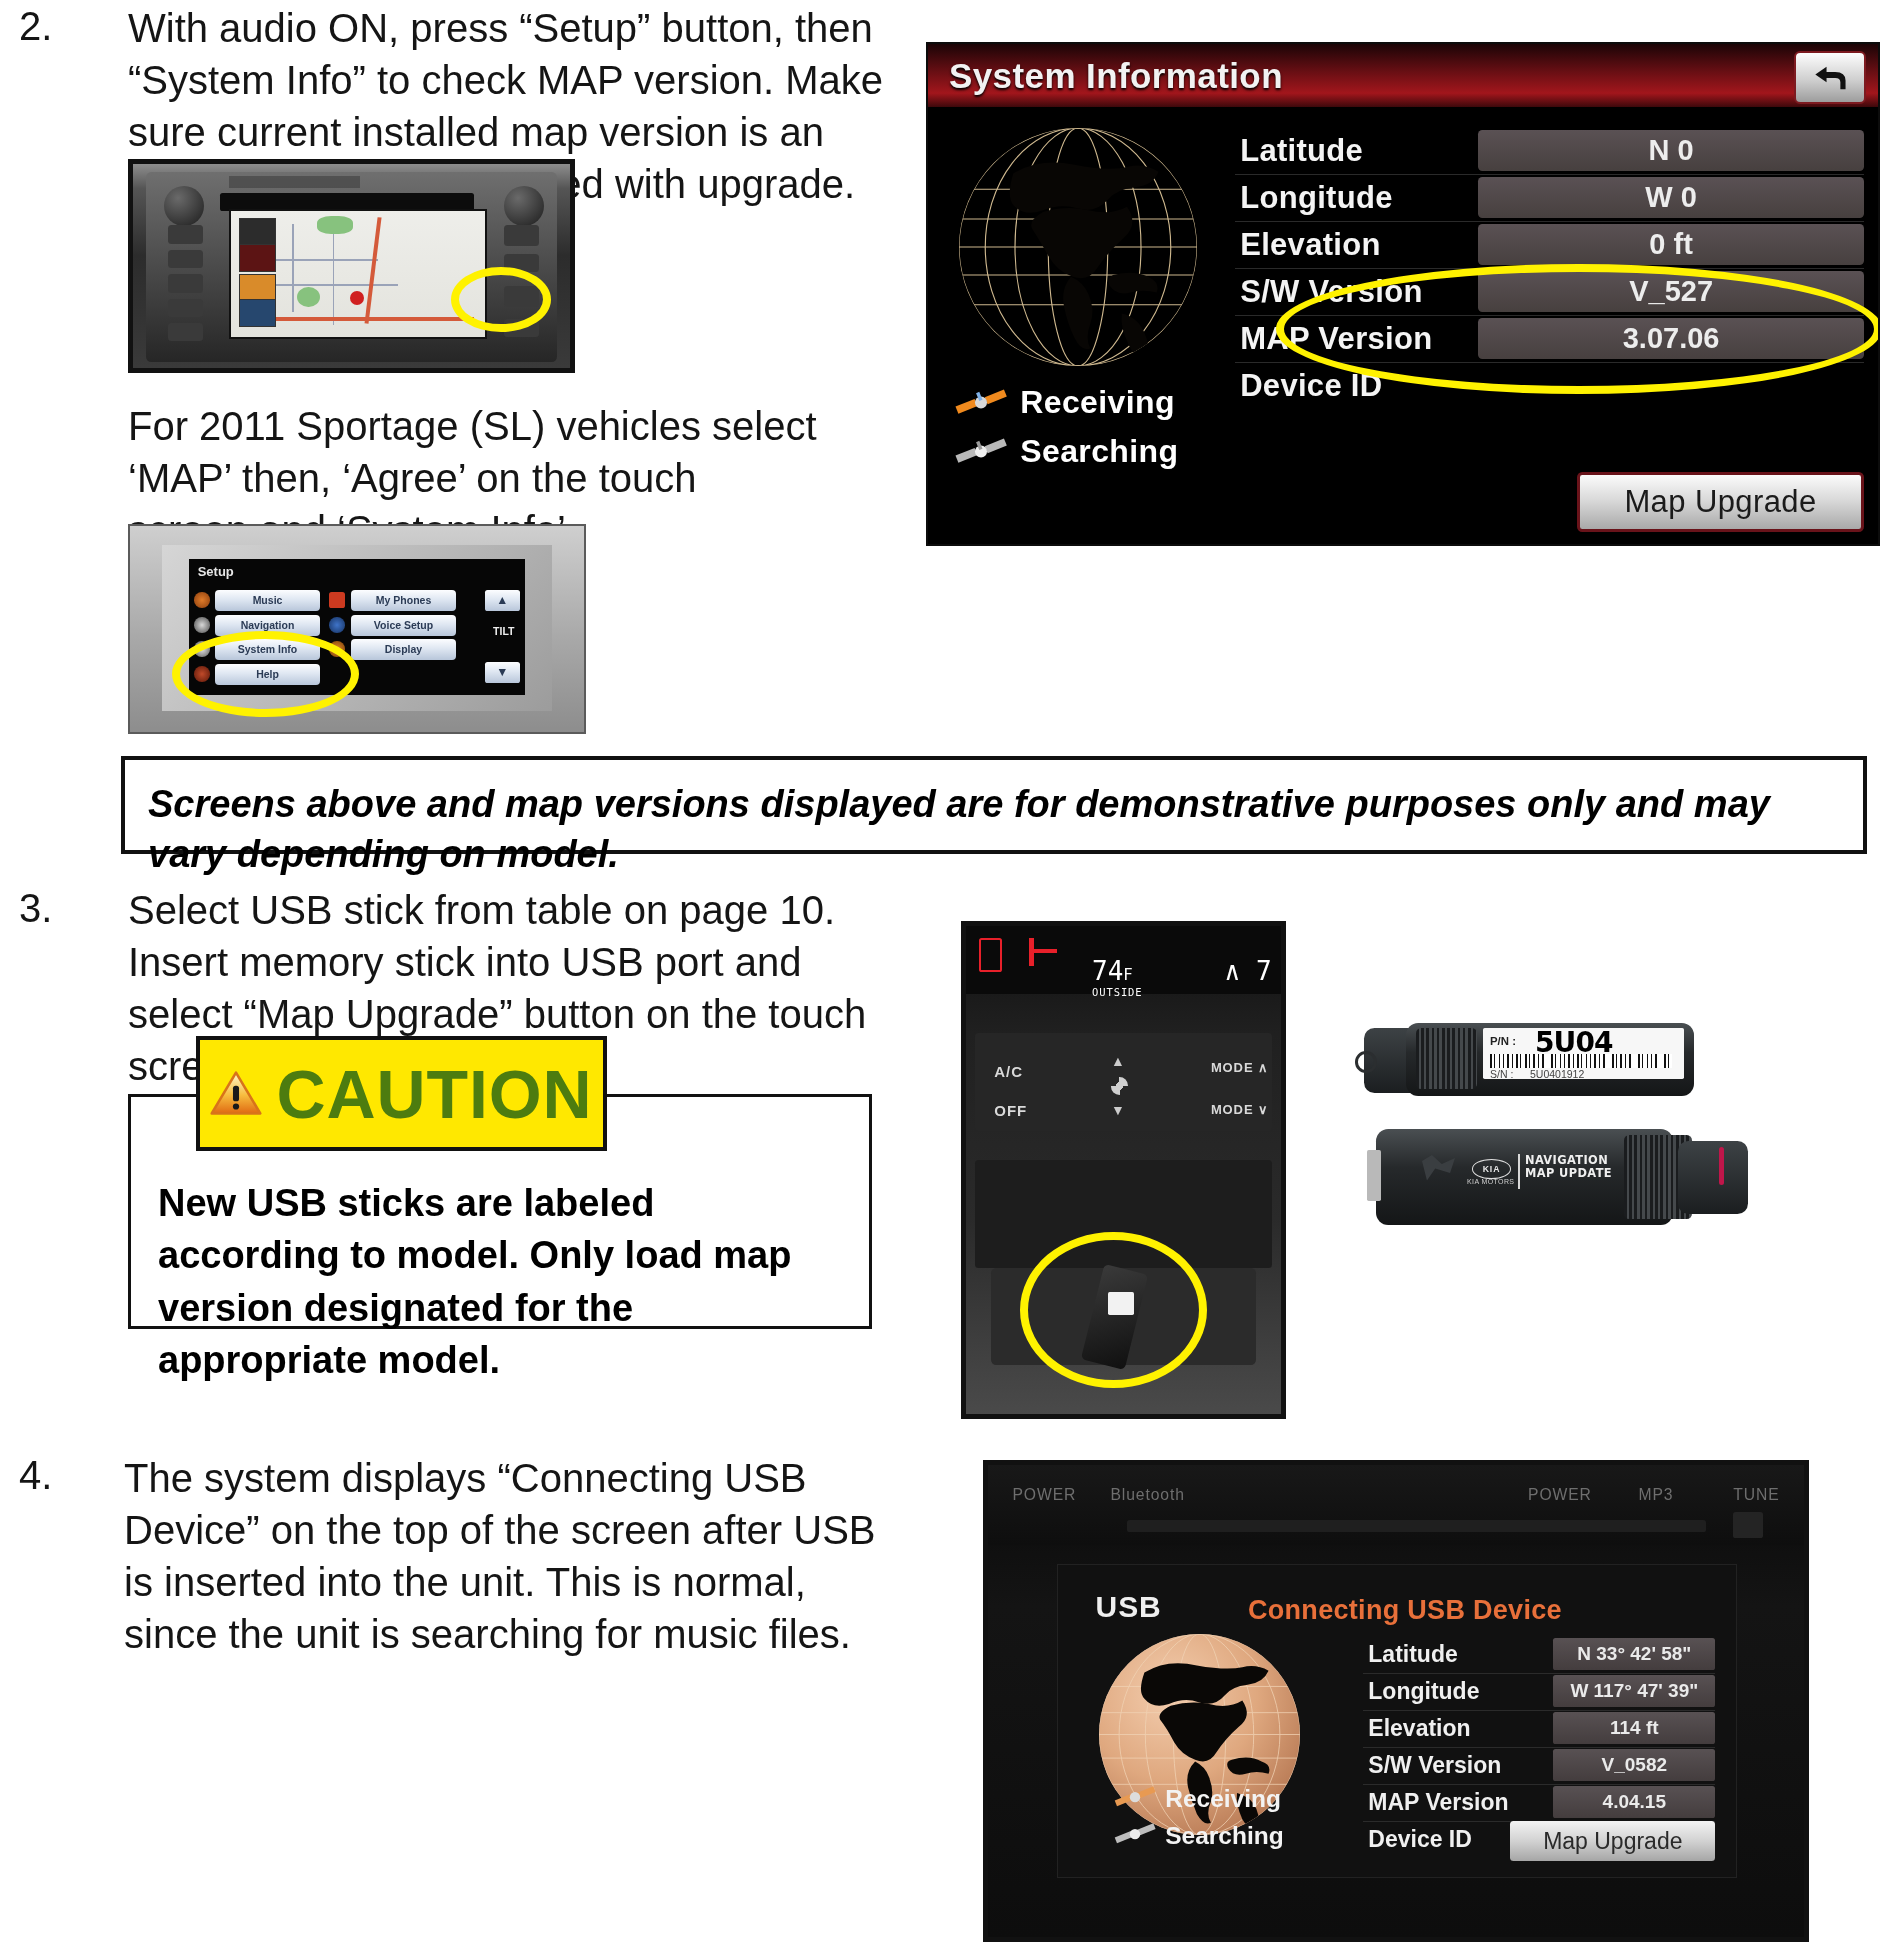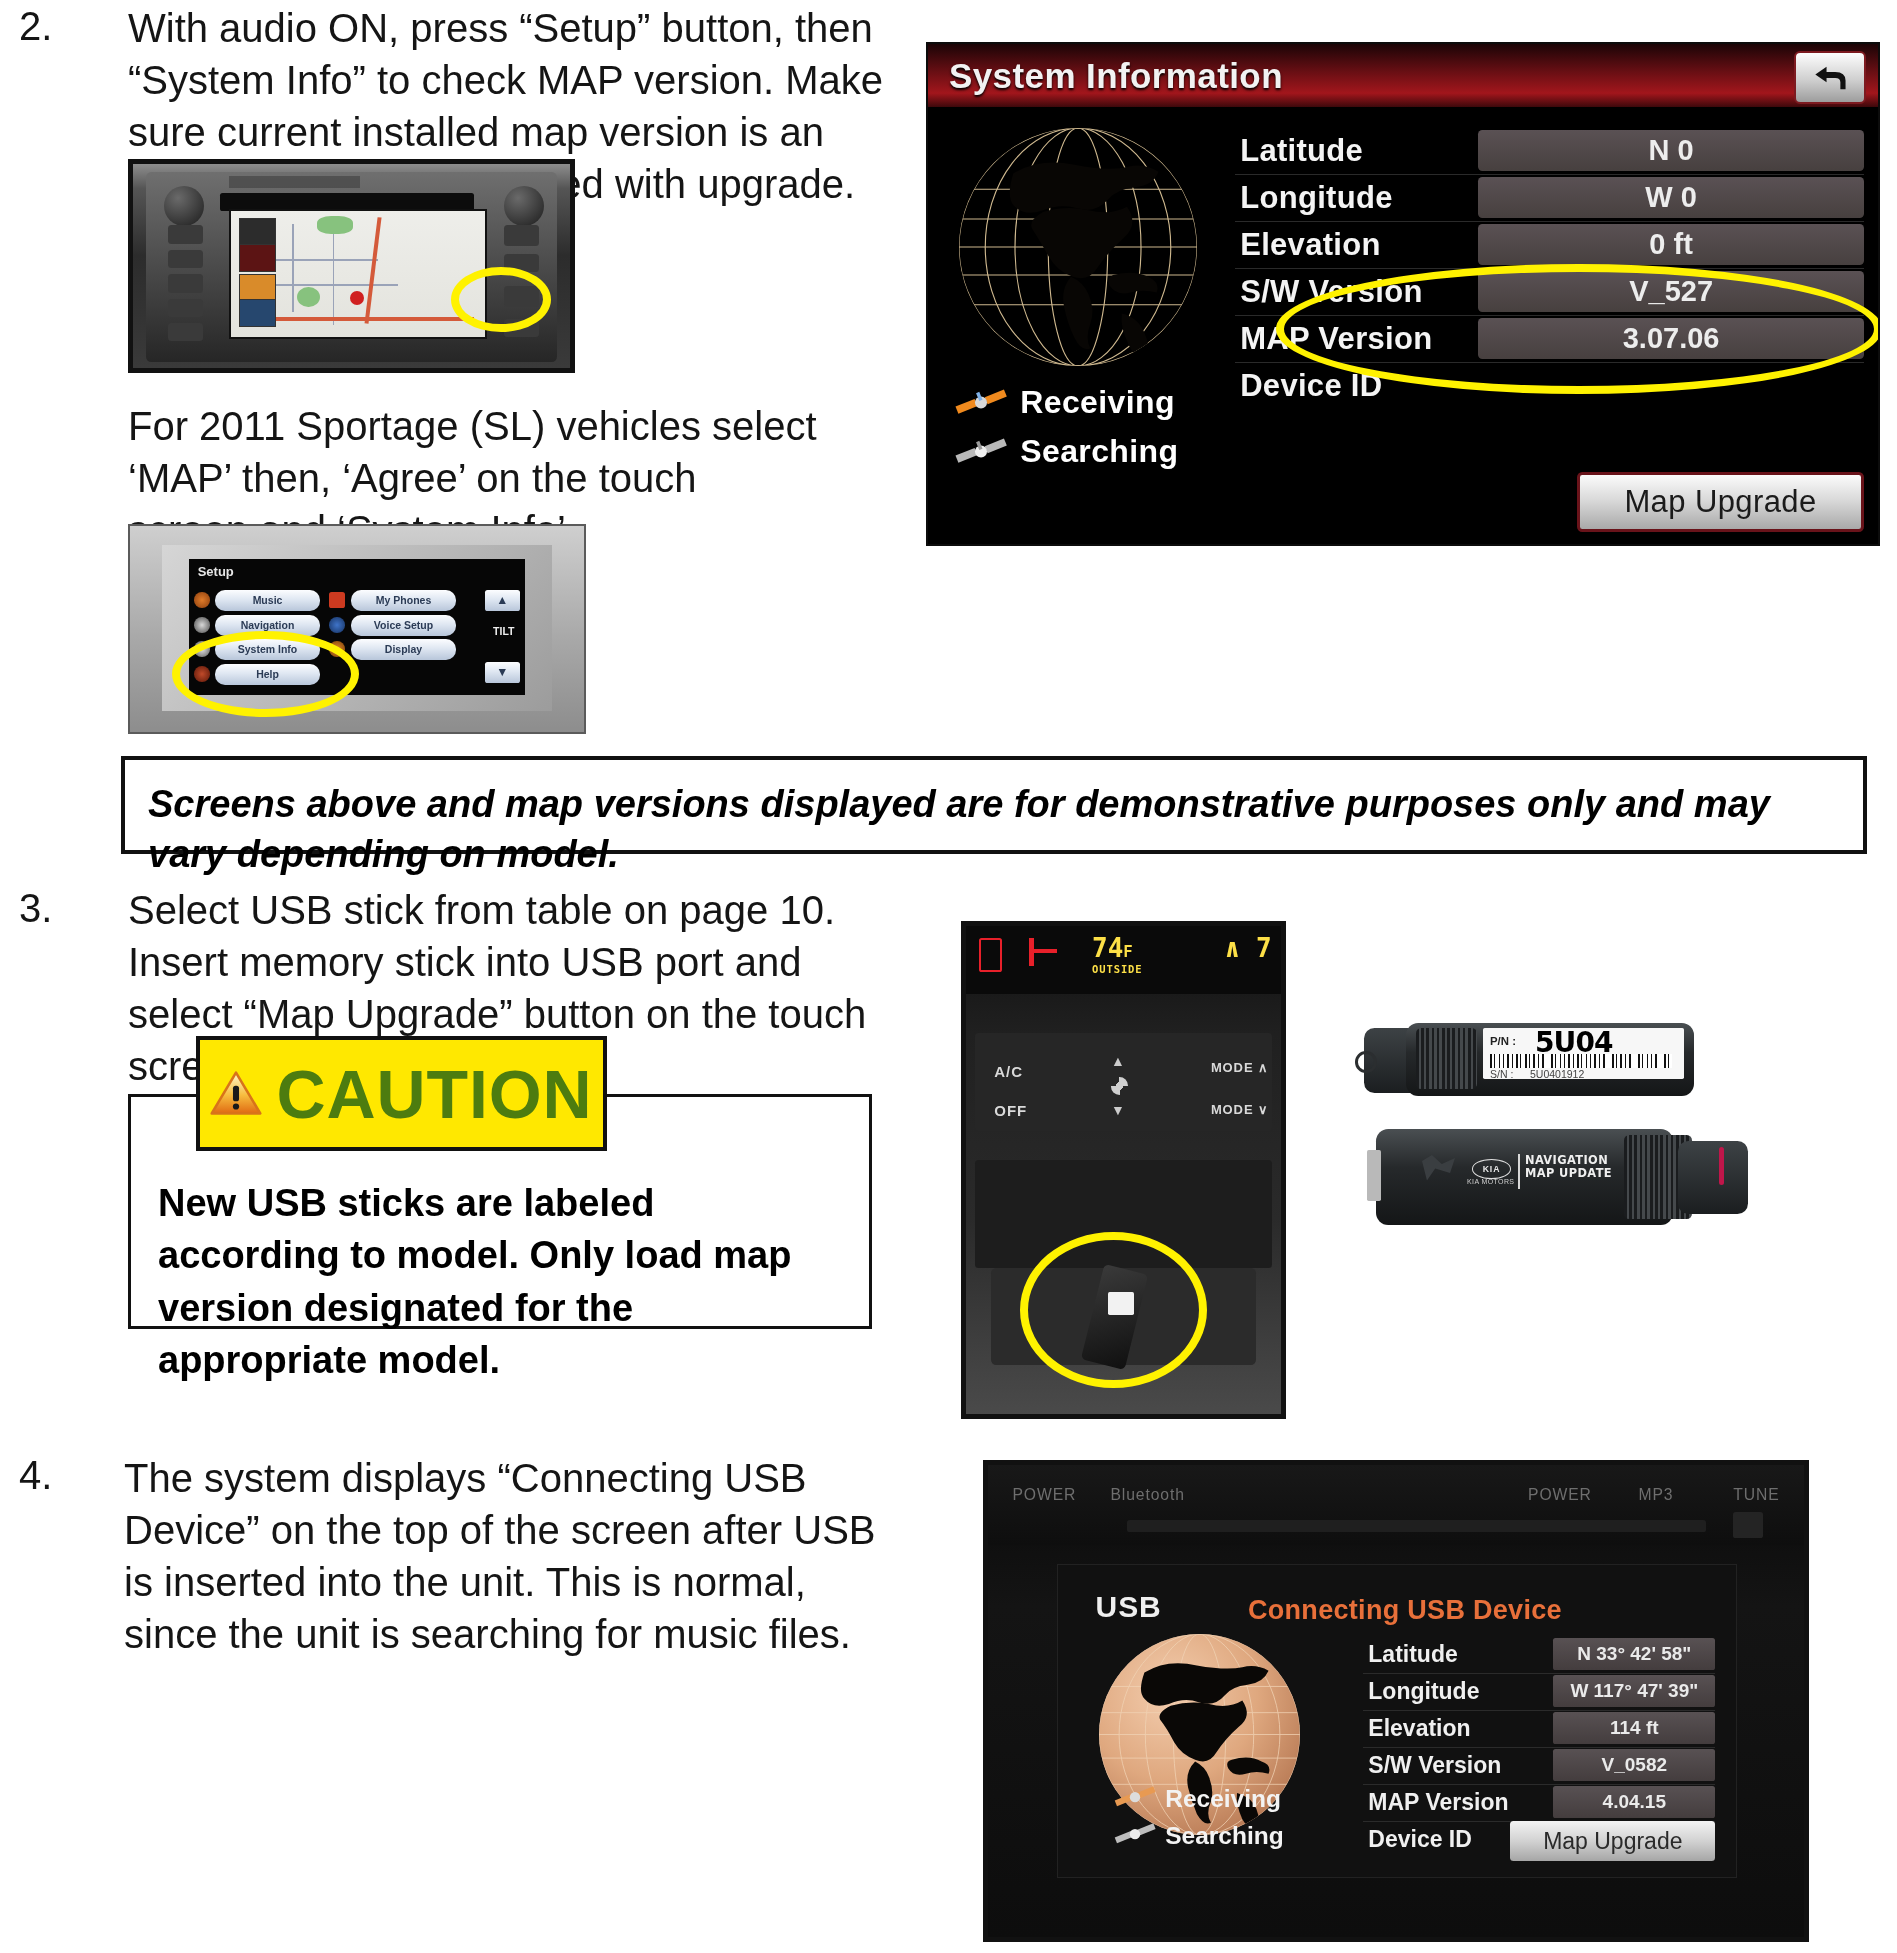--- a/index.html
+++ b/index.html
@@ -69,34 +69,34 @@
   .hu-knob{position:absolute;width:40px;height:40px;border-radius:50%;background:radial-gradient(circle at 35% 30%,#6a6a6a,#1b1b1b);}
   .hu-btn{position:absolute;background:#3a3a3a;border-radius:3.5px;}
   .hu-tile{position:absolute;width:35px;height:26px;border:1.7px solid #333;}
 
   
   .sportage{background:linear-gradient(180deg,#cfcfcf 0%,#a8a8a8 55%,#8d8d8d 100%);}
   .sp-bezel{position:absolute;left:7%;top:9%;right:7%;bottom:10%;
       background:linear-gradient(135deg,#d6d6d6,#9c9c9c);}
   .sp-screen{position:absolute;left:13%;top:16%;right:13%;bottom:18%;background:#060606;}
   .sp-setup{position:absolute;left:8.7px;top:5.2px;font-size:13px;color:#e6e6e6;font-weight:bold;}
-  .sp-btn{position:absolute;height:21px;border-radius:10px;
+  .sp-btn{position:absolute;height:21px;border-radius:4px;
      background:linear-gradient(180deg,#fcfdff 0%,#dfe7f2 45%,#b8c6da 100%);
      display:flex;align-items:center;justify-content:center;
      font-size:10.5px;color:#2b3b55;font-weight:bold;}
   .sp-ico{position:absolute;width:15.7px;height:15.7px;border-radius:50%;}
   .sp-arrow{position:absolute;width:35px;height:21px;border-radius:2.6px;
      background:linear-gradient(180deg,#fcfdff 0%,#dfe7f2 45%,#b8c6da 100%);
      display:flex;align-items:center;justify-content:center;color:#2b3b55;font-size:12.2px;}
   .sp-tilt{position:absolute;font-size:10.5px;color:#eee;font-weight:bold;}
 
   
   .dash{background:linear-gradient(180deg,#101010 0%,#202020 22%,#2a2a2a 60%,#4a4a4a 100%);}
   .d-lcd{position:absolute;left:0;top:0;right:0;height:14%;background:#0a0a0a;}
-  .d-red{position:absolute;color:#fde047;font-weight:bold;font-family:"DejaVu Sans Mono",monospace;}
+  .d-red{position:absolute;color:#ffffff;font-weight:normal;font-family:"DejaVu Sans Mono",monospace;margin-top:23px;}
   .d-panel{position:absolute;background:#262626;border-radius:3.5px;}
   .d-lbl{position:absolute;color:#d9d9d9;font-size:15px;font-weight:bold;letter-spacing:0.9px;}
   .d-stick{position:absolute;background:linear-gradient(150deg,#3a3a3a,#101010);border-radius:5.2px;transform:rotate(14deg);}
   .d-stick-lbl{position:absolute;background:#f2f2f2;border-radius:1.7px;}
 
   
   .usbphoto{background:#fff;}
   .usb-body{position:absolute;background:linear-gradient(180deg,#4a4f52 0%,#26292b 40%,#141617 100%);border-radius:12.2px;}
   .usb-cap{position:absolute;background:linear-gradient(180deg,#3d4245 0%,#1b1e20 100%);border-radius:10.5px;}
   .usb-grip{position:absolute;background:repeating-linear-gradient(90deg,#1a1c1e 0 2.6px,#45494c 2.6px 5.2px);}

